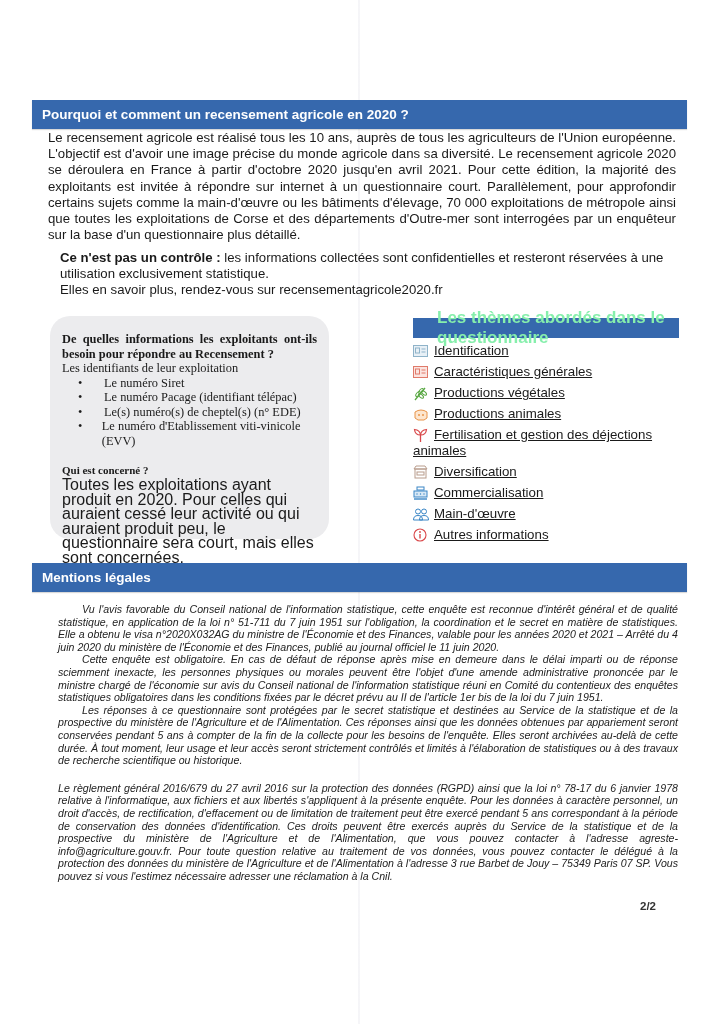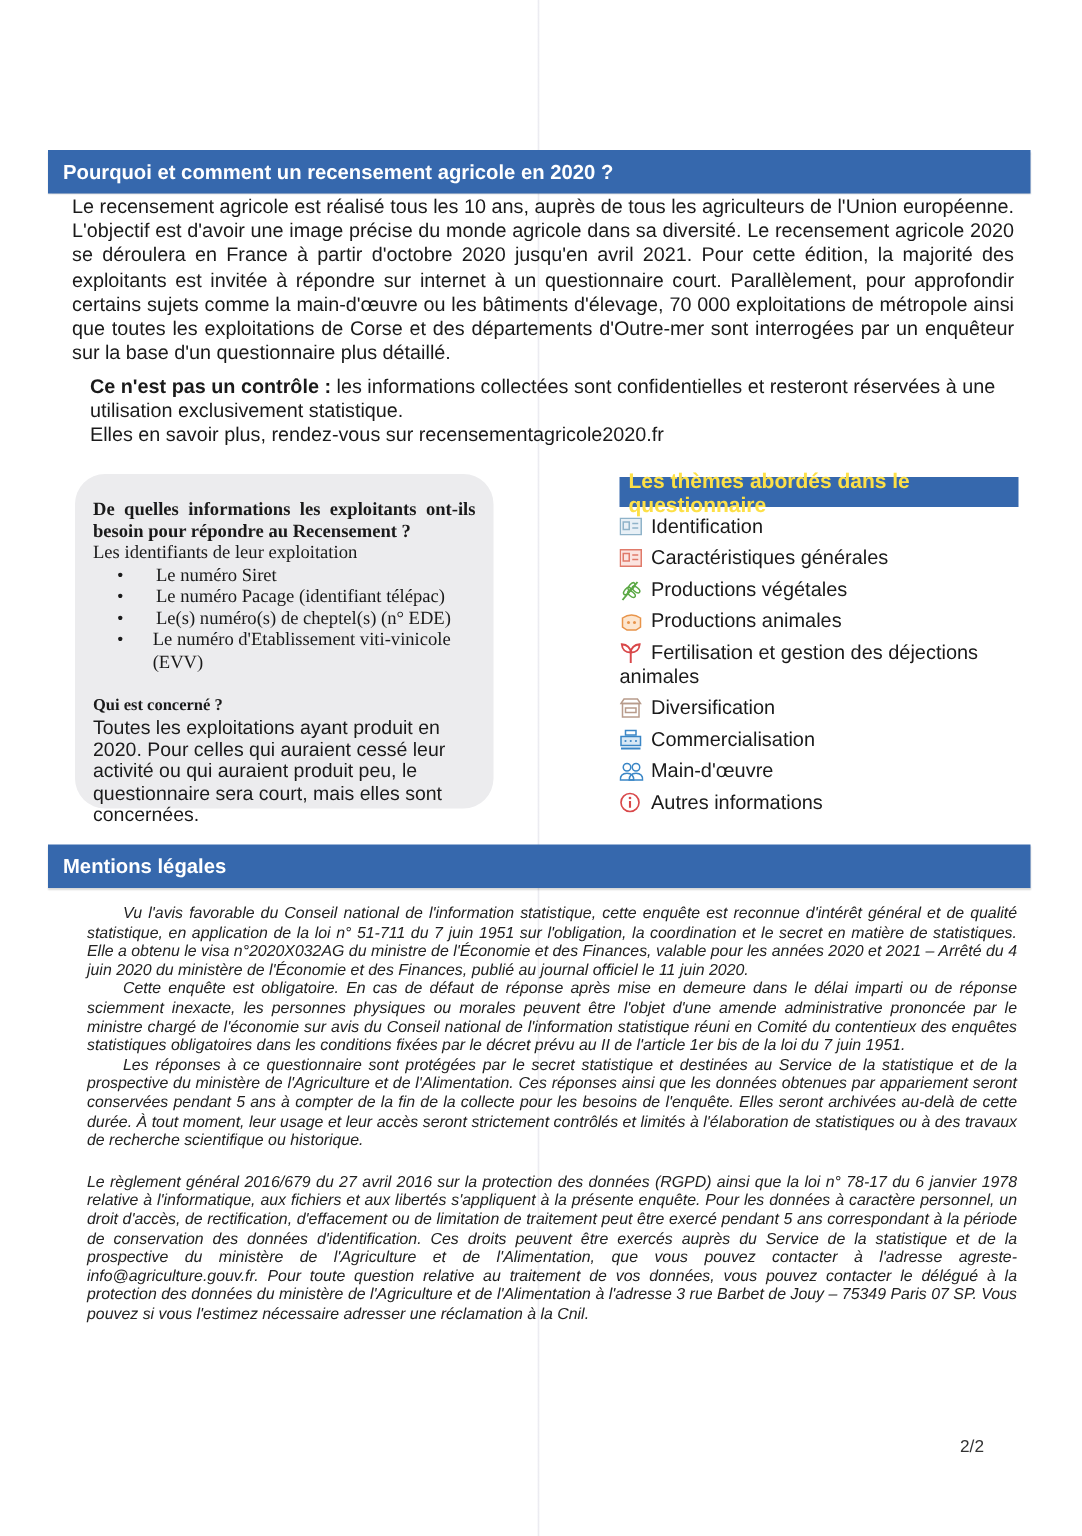--- a/index.html
+++ b/index.html
@@ -43,48 +43,49 @@
     #info-box li {
       font-family: "Liberation Serif", serif; font-size: 12.4px; line-height: 14.6px;
       display: flex;
     }
     #info-box li .bullet { width: 42px; padding-left: 16px; box-sizing: border-box; }
     #info-box .q2 {
       font-family: "Liberation Serif", serif; font-weight: bold; font-size: 11px;
       line-height: 14.5px; margin: 15px 0 0 0;
     }
     #info-box .answer {
-      font-family: "Liberation Sans", sans-serif; font-size: 13px; line-height: 14.6px; margin: 0;
+      font-family: "Liberation Sans", sans-serif; font-size: 16px; line-height: 14.6px; margin: 0;
     }
     #themes {
       position: absolute; left: 413px; top: 318px; width: 266px;
     }
     #themes-bar {
-      background: #3668ad; color: #fde047; font-weight: bold; font-size: 14px;
-      height: 20px; display: flex; align-items: center; padding-left: 6px;
+      background: #3668ad; color: #86efac; font-weight: bold; font-size: 17px;
+      height: 20px; display: flex; align-items: center; padding-left: 24px;
       box-sizing: border-box;
     }
     .theme-item {
       display: flex; align-items: flex-start; font-size: 13.3px; line-height: 16px;
       margin-top: 5px;
+      text-decoration: underline;
     }
     .theme-item .ic { width: 21px; height: 16px; flex: none; display: flex; align-items: center; }
     .theme-item.wrap { display: block; }
     .theme-item.wrap .ic { display: inline-flex; vertical-align: top; }
     #bar2 { left: 32px; top: 563px; width: 655px; height: 29px; }
     #bar1 { width: 655px; }
     #legal {
       position: absolute; left: 58px; top: 603px; width: 620px;
       font-size: 10.6px; line-height: 12.6px; font-style: italic; color: #222;
       text-align: justify;
     }
     #legal p { margin: 0; text-indent: 24px; }
     #legal p.noindent { text-indent: 0; margin-top: 15px; }
     #page-num {
-      position: absolute; left: 640px; top: 959px; font-size: 11.5px; color: #333;
+      position: absolute; left: 640px; top: 900px; font-size: 11.5px; color: #333; font-weight: bold;
     }
     #fold {
       position: absolute; left: 358px; top: 0; width: 2px; height: 1024px;
       background: linear-gradient(to right, rgba(200,200,215,0.0), rgba(200,200,215,0.35), rgba(200,200,215,0.0));
     }
     svg { display: block; }
   </style>
 </head>
 <body>
 

